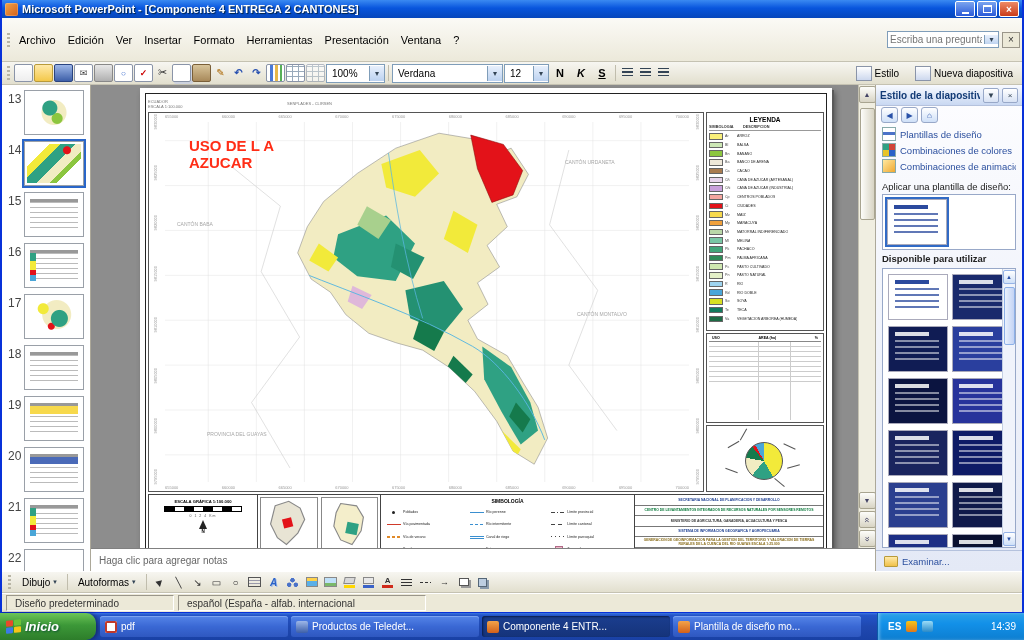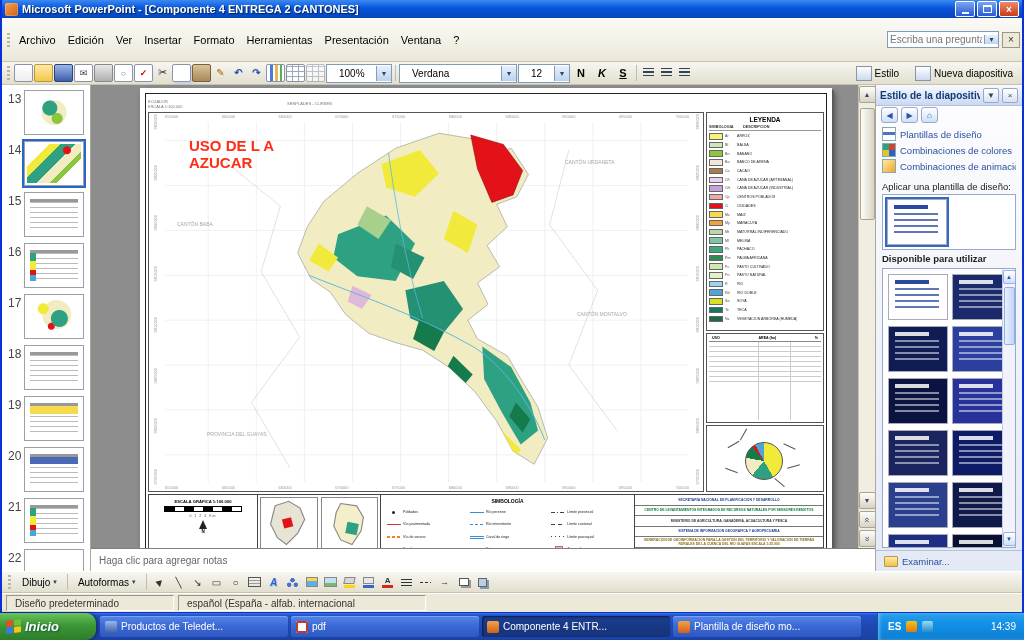--- a/index.html
+++ b/index.html
@@ -45,21 +45,21 @@
   .tbico.spelling::after{content:"✓";color:#c00;font-weight:bold;font-size:9px;}
   .tbico.cut::after{content:"✂";font-size:11px;}
   .tbico.copy{background:#fff;border:1px solid #8a94a8;box-shadow:2px 2px 0 #cdd2de;}
   .tbico.paste{background:linear-gradient(#d8c49a,#a8895a);border:1px solid #7a5f38;}
   .tbico.painter::after{content:"✎";font-size:10px;color:#a60;}
   .tbico.undo::after{content:"↶";color:#2a52b0;font-weight:bold;}
   .tbico.redo::after{content:"↷";color:#2a52b0;font-weight:bold;}
   .tbico.chart{border:1px solid #8a94a8;background:linear-gradient(90deg,#fff 0 3px,#4a7ad8 3px 6px,#fff 6px 8px,#e8b84a 8px 11px,#fff 11px 13px,#58b058 13px 15px,#fff 15px);}
   .tbico.table,.tbico.grid{background:#fff;border:1px solid #8a94a8;background-image:repeating-linear-gradient(0deg,transparent 0 4px,#9ab 4px 5px),repeating-linear-gradient(90deg,transparent 0 5px,#9ab 5px 6px);}
   .tbico.grid{opacity:.6;}
-  .combo{background:#fff;border:1px solid #7f9db9;height:17px;display:inline-flex;align-items:center;font-size:10px;padding-left:12px;}
+  .combo{background:#fff;border:1px solid #7f9db9;height:17px;display:inline-flex;align-items:center;font-size:10px;padding-left:5px;}
   .combo .dd{width:14px;height:15px;margin-left:auto;display:flex;align-items:center;justify-content:center;font-size:8px;background:linear-gradient(#e8f0fc,#bcd2f0);border-left:1px solid #7f9db9;color:#345;}
   .c-zoom{width:52px;}.c-font{width:104px;text-align:right;}.c-size{width:38px;}
   .fmtbtn{width:18px;height:17px;border:1px solid transparent;border-radius:2px;display:inline-flex;align-items:center;justify-content:center;font-weight:bold;font-size:11px;}
   .fmtbtn.u{text-decoration:underline;}
   .al{width:17px;height:16px;display:inline-flex;align-items:center;justify-content:center;}
   .al::before{content:"";width:11px;height:10px;background:repeating-linear-gradient(180deg,#345 0 1.5px,transparent 1.5px 3.5px);}
   .labelbtn{display:inline-flex;align-items:center;gap:3px;height:18px;padding:0 6px;border:1px solid transparent;border-radius:2px;font-size:10px;}
   .labelbtn .mini{width:12px;height:11px;background:linear-gradient(#fff,#cdd8ee);border:1px solid #8a94a8;}
   .right-tools{margin-left:auto;display:flex;align-items:center;gap:2px;}
 
@@ -917,27 +917,27 @@
           <i></i>
           <i></i>
           <i></i>
           <i></i>
         </span>
       <span>Inicio</span>
     </div>
     <div class="taskbtns">
 
         <div class="taskbtn">
+          <span class="tk-ic pdf"></span>
+          <span>pdf</span>
+        </div>
+
+        <div class="taskbtn">
           <span class="tk-ic doc"></span>
           <span>Productos de Teledet...</span>
-        </div>
-
-        <div class="taskbtn">
-          <span class="tk-ic pdf"></span>
-          <span>pdf</span>
         </div>
 
         <div class="taskbtn active">
           <span class="tk-ic ppt"></span>
           <span>Componente 4 ENTR...</span>
         </div>
 
         <div class="taskbtn">
           <span class="tk-ic ppt"></span>
           <span>Plantilla de diseño mo...</span>

